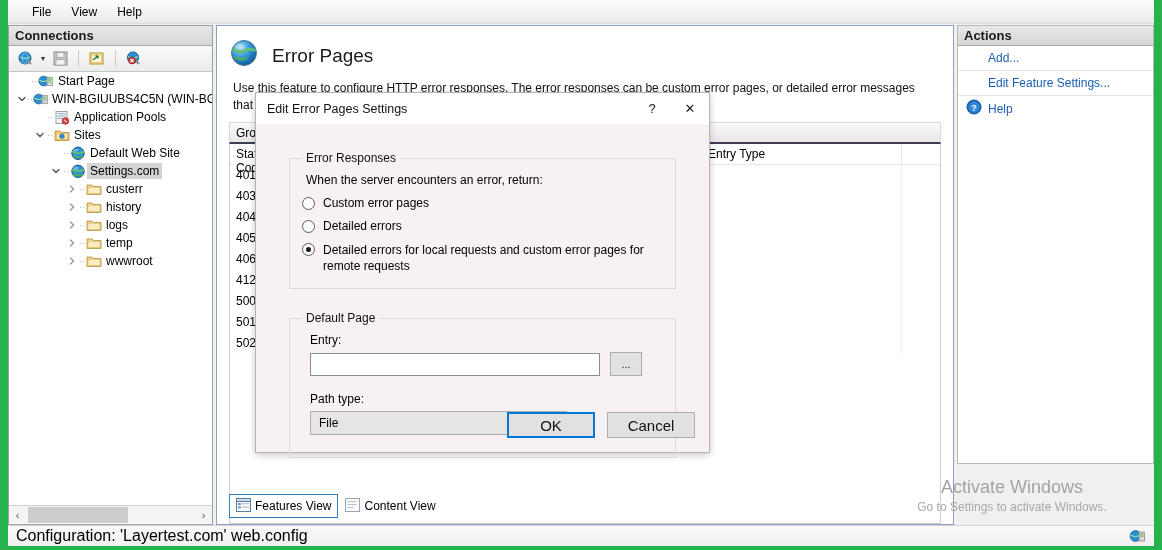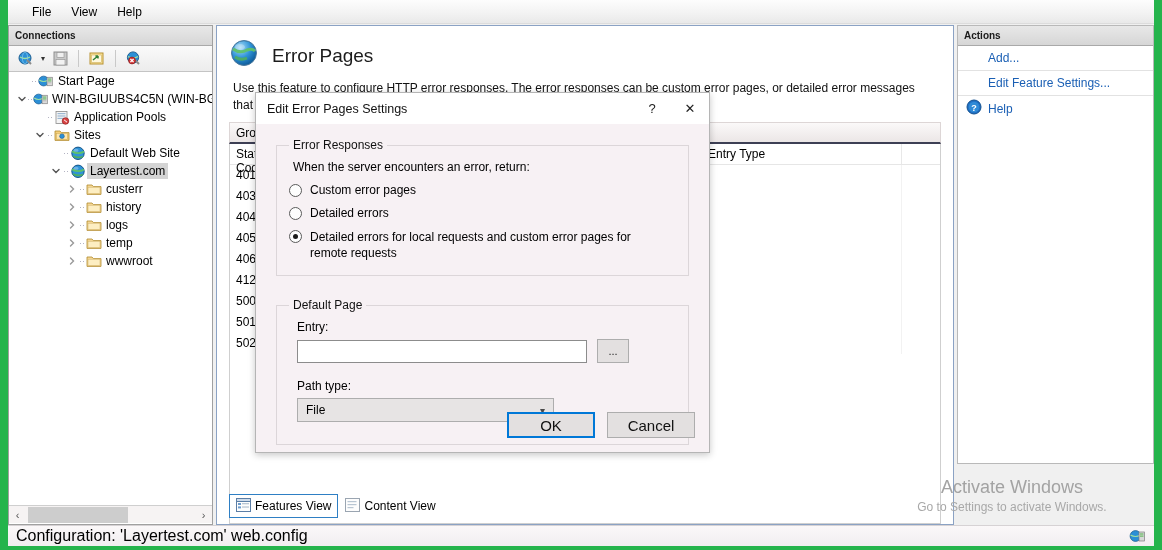--- a/index.html
+++ b/index.html
@@ -64,21 +64,21 @@
     width: 205px; height: 500px;
     background: #ffffff;
     border: 1px solid #a0a0a0;
     box-sizing: border-box;
   }
   .pane-header {
     height: 20px;
     background: linear-gradient(to bottom, #e8e8e8 0%, #d6d6d6 100%);
     border-bottom: 1px solid #a9a9a9;
     font-weight: bold;
-    font-size: 10px;
+    font-size: 13px;
     display: flex;
     align-items: center;
     padding-left: 6px;
     box-sizing: border-box;
     color: #1a1a1a;
   }
   .conn-toolbar {
     height: 26px;
     background: linear-gradient(to bottom, #fafafa 0%, #ececec 100%);
     border-bottom: 1px solid #c4c4c4;
@@ -341,21 +341,21 @@
     color: #222;
   }
 
   .dlg-body {
     padding: 10px 16px 0 16px;
     box-sizing: border-box;
   }
   fieldset.group {
     border: 1px solid #dcd6d9;
     border-radius: 0;
-    margin: 4px;
+    margin: 17px;
     padding: 8px 12px 14px 12px;
     box-sizing: border-box;
   }
   fieldset.group legend {
     font-size: 12px;
     padding: 0 4px;
     color: #111;
   }
   .radio-row {
     display: flex;
@@ -589,21 +589,21 @@
             </span>
             <span class="tline" style="width: 6px; display: inline-block; font-size: 9px; color: rgb(170, 170, 187);">··</span>
             <span class="ic">
               <svg width="16" height="15" viewBox="0 0 16 15">
                 <circle cx="8" cy="7.3" r="6.2" fill="#2f93d8" stroke="#0a4a7d" stroke-width="0.9"></circle>
                 <path d="M2 5.3 q6 3.4 12 0.4" stroke="#5fc16b" stroke-width="1.9" fill="none"></path>
                 <path d="M3.2 10 q5 2.6 9.6 0.4" stroke="#4fae5d" stroke-width="1.7" fill="none"></path>
                 <ellipse cx="6" cy="4.2" rx="2.6" ry="1.5" fill="#ffffff" opacity="0.3"></ellipse>
               </svg>
             </span>
-            <span class="lbl">Layertest.com</span>
+            <span class="lbl">Settings.com</span>
           </div>
           <div class="tnode" style="padding-left: 56px;">
             <span class="chev">
               <svg width="10" height="10" viewBox="0 0 10 10">
                 <path d="M3.5 2 L6.5 5 L3.5 8" stroke="#999" stroke-width="1.4" fill="none" stroke-linecap="round"></path>
               </svg>
             </span>
             <span class="tline" style="width: 6px; display: inline-block; font-size: 9px; color: rgb(170, 170, 187);">··</span>
             <span class="ic">
               <svg width="16" height="14" viewBox="0 0 16 14">

